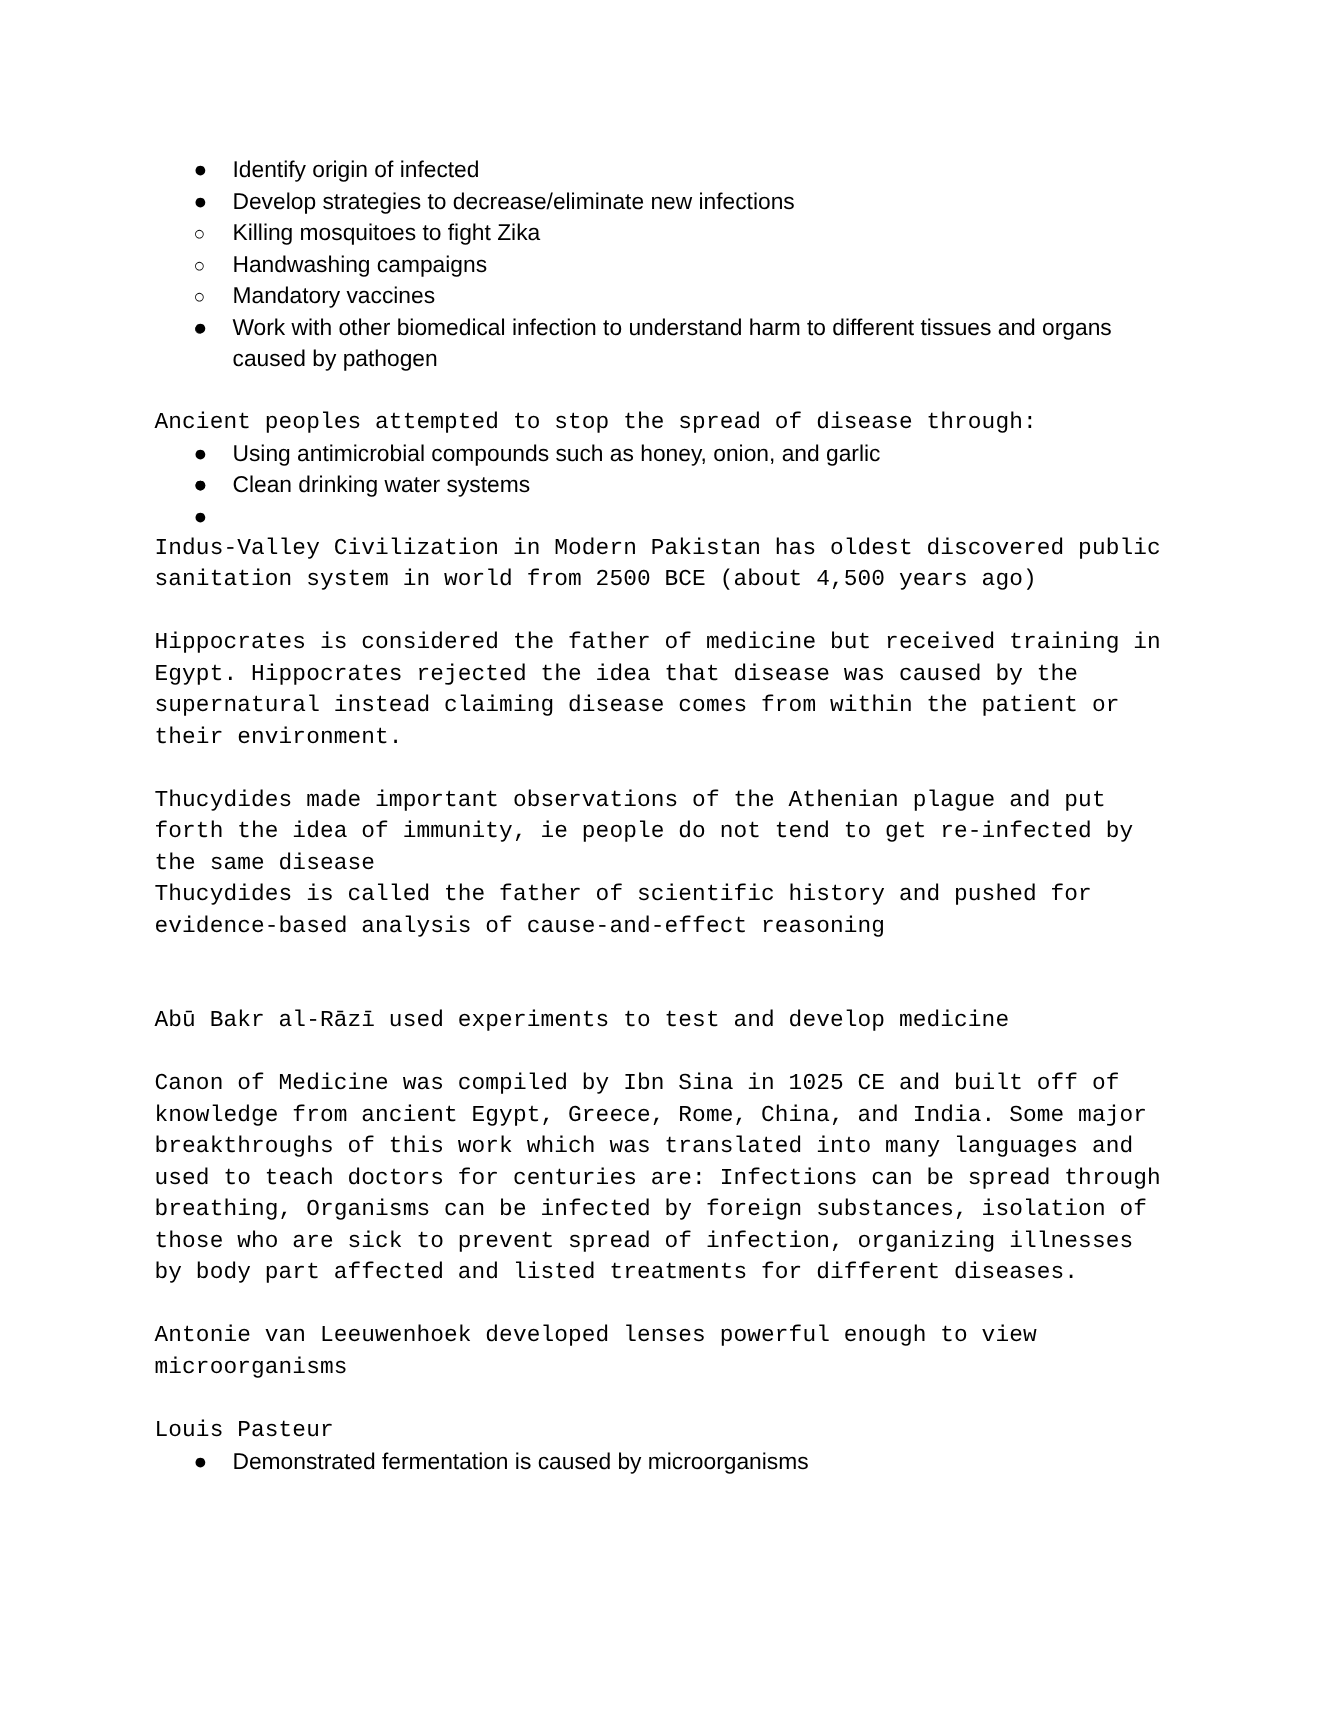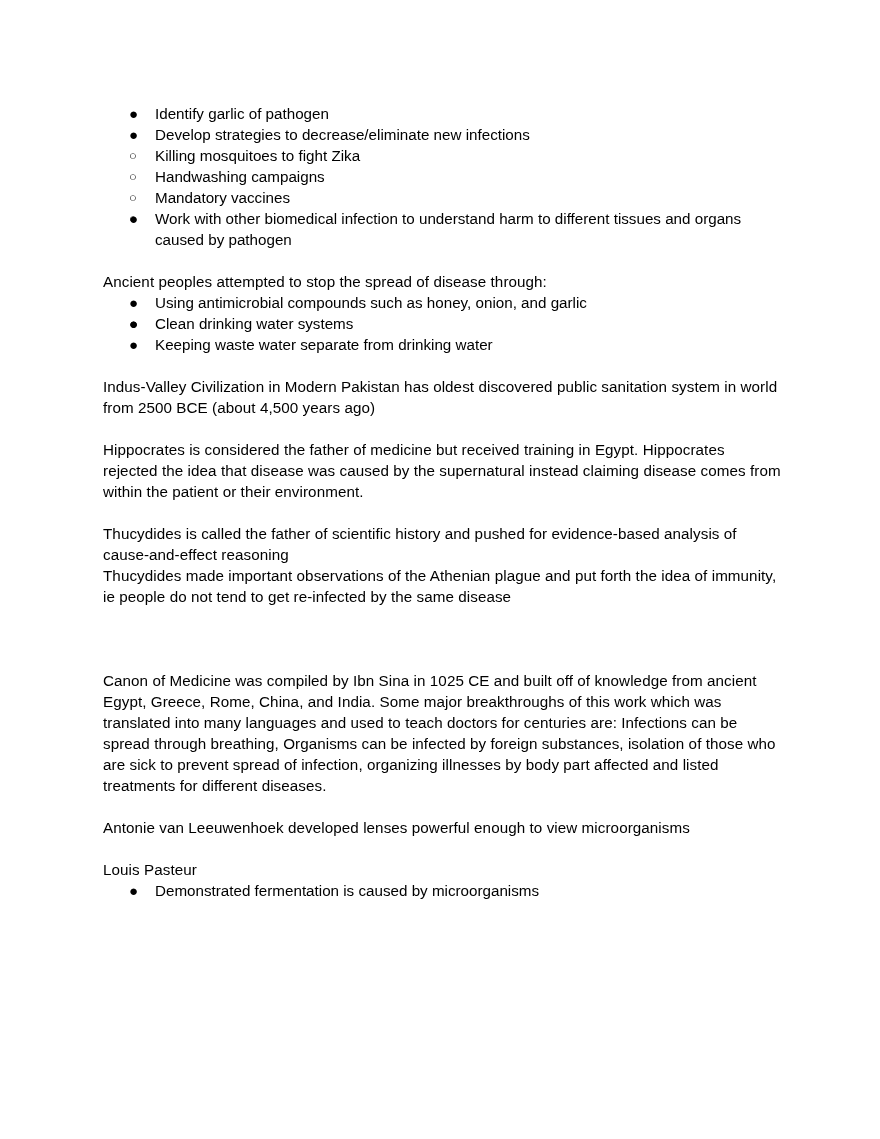--- a/index.html
+++ b/index.html
@@ -25,20 +25,21 @@
     top: 103px;
     width: 678px;
   }
   
   .para {
     font-size: 15.2px;
     line-height: 21px;
     margin: 0;
     text-align: left;
     letter-spacing: 0.005em;
+    font-family: Liberation Mono, monospace;
   }
   .spacer {
     height: 21px;
   }
   
   ul.lvl1 {
     list-style: none;
     margin: 0;
     padding: 0;
   }
@@ -87,21 +88,21 @@
 </style>
 </head>
 <body>
 
 <div class="page">
   <div class="doc-body">
 
     <ul class="lvl1">
       <li class="bullet1">
         <span class="marker1">●</span>
-        <span>Identify garlic of pathogen</span>
+        <span>Identify origin of infected</span>
       </li>
       <li class="bullet1">
         <span class="marker1">●</span>
         <span>Develop strategies to decrease/eliminate new infections</span>
       </li>
       <li class="nested-holder">
         <ul class="lvl2">
           <li class="bullet2">
             <span class="marker2">○</span>
             <span>Killing mosquitoes to fight Zika</span>
@@ -135,42 +136,42 @@
       </li>
       <li class="bullet1">
         <span class="marker1">●</span>
       </li>
       <li class="bullet1">
         <span class="marker1">●</span>
         <span>Clean drinking water systems</span>
       </li>
       <li class="bullet1">
         <span class="marker1">●</span>
-        <span>Keeping waste water separate from drinking water</span>
       </li>
     </ul>
 
     <div class="spacer"></div>
 
     <p class="para">Indus-Valley Civilization in Modern Pakistan has oldest discovered public sanitation system in world from 2500 BCE (about 4,500 years ago)</p>
 
     <div class="spacer"></div>
 
     <p class="para">Hippocrates is considered the father of medicine but received training in Egypt. Hippocrates rejected the idea that disease was caused by the supernatural instead claiming disease comes from within the patient or their environment.</p>
 
     <div class="spacer"></div>
 
+    <p class="para">Thucydides made important observations of the Athenian plague and put forth the idea of immunity, ie people do not tend to get re-infected by the same disease</p>
     <p class="para">Thucydides is called the father of scientific history and pushed for evidence-based analysis of cause-and-effect reasoning</p>
-    <p class="para">Thucydides made important observations of the Athenian plague and put forth the idea of immunity, ie people do not tend to get re-infected by the same disease</p>
 
     <div class="spacer"></div>
 
 
     <div class="spacer"></div>
 
+    <p class="para">Abū Bakr al-Rāzī used experiments to test and develop medicine</p>
 
     <div class="spacer"></div>
 
     <p class="para">Canon of Medicine was compiled by Ibn Sina in 1025 CE and built off of knowledge from ancient Egypt, Greece, Rome, China, and India. Some major breakthroughs of this work which was translated into many languages and used to teach doctors for centuries are: Infections can be spread through breathing, Organisms can be infected by foreign substances, isolation of those who are sick to prevent spread of infection, organizing illnesses by body part affected and listed treatments for different diseases.</p>
 
     <div class="spacer"></div>
 
     <p class="para">Antonie van Leeuwenhoek developed lenses powerful enough to view microorganisms</p>
 
     <div class="spacer"></div>

